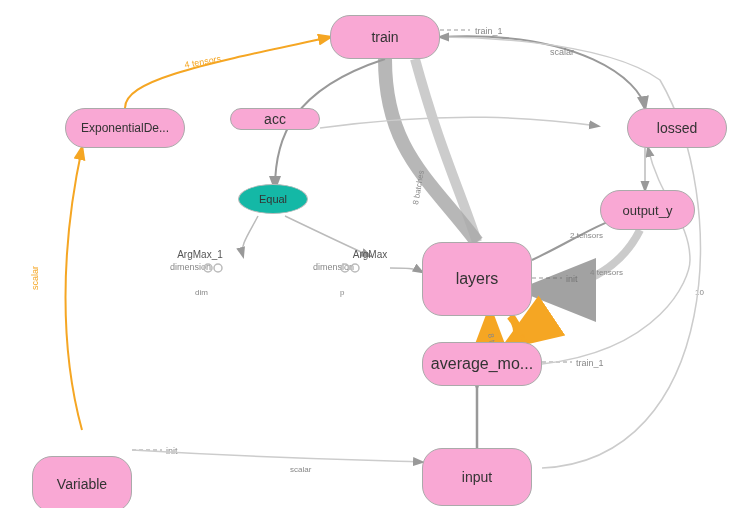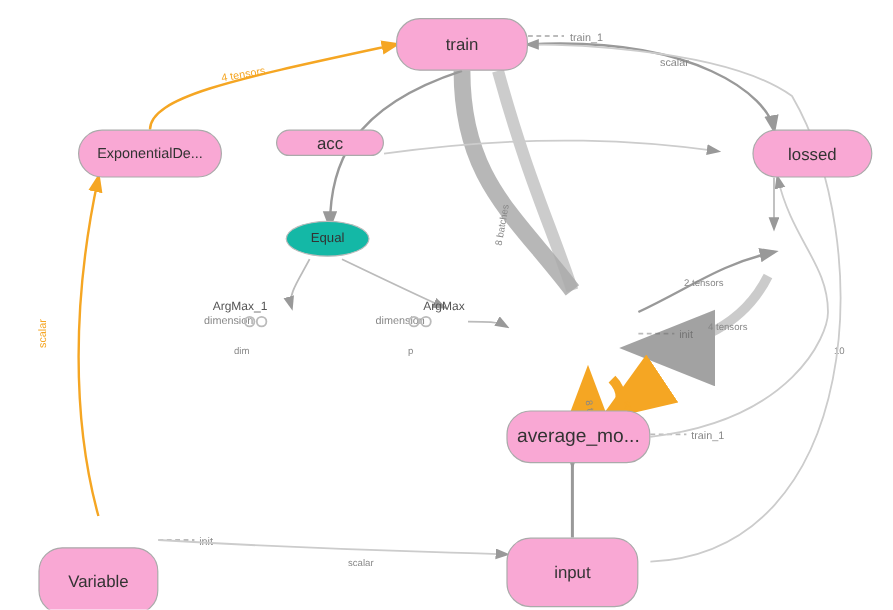--- a/index.html
+++ b/index.html
@@ -149,25 +149,31 @@
   </div>
 
   <div class="node rounded" style="left:230px; top:108px; width:90px; height:22px;">
     <span>acc</span>
   </div>
 
   <div class="node rounded" style="left:627px; top:108px; width:100px; height:40px;">
     <span>lossed</span>
   </div>
 
+  <div class="node rounded" style="left:600px; top:190px; width:95px; height:40px; font-size:13px;">
+    <span>output_y</span>
+  </div>
 
   <div class="node ellipse" style="left:238px; top:184px; width:70px; height:30px; font-size:11px;">
     <span>Equal</span>
   </div>
 
+  <div class="node rounded" style="left:422px; top:242px; width:110px; height:74px; font-size:16px; font-weight:500;">
+    <span>layers</span>
+  </div>
 
   <div class="node rounded" style="left:422px; top:342px; width:120px; height:44px; font-size:16px;">
     <span>average_mo...</span>
   </div>
 
   <div class="node rounded" style="left:32px; top:456px; width:100px; height:56px;">
     <span>Variable</span>
   </div>
 
   <div class="node rounded" style="left:422px; top:448px; width:110px; height:58px;text-align:center;">

